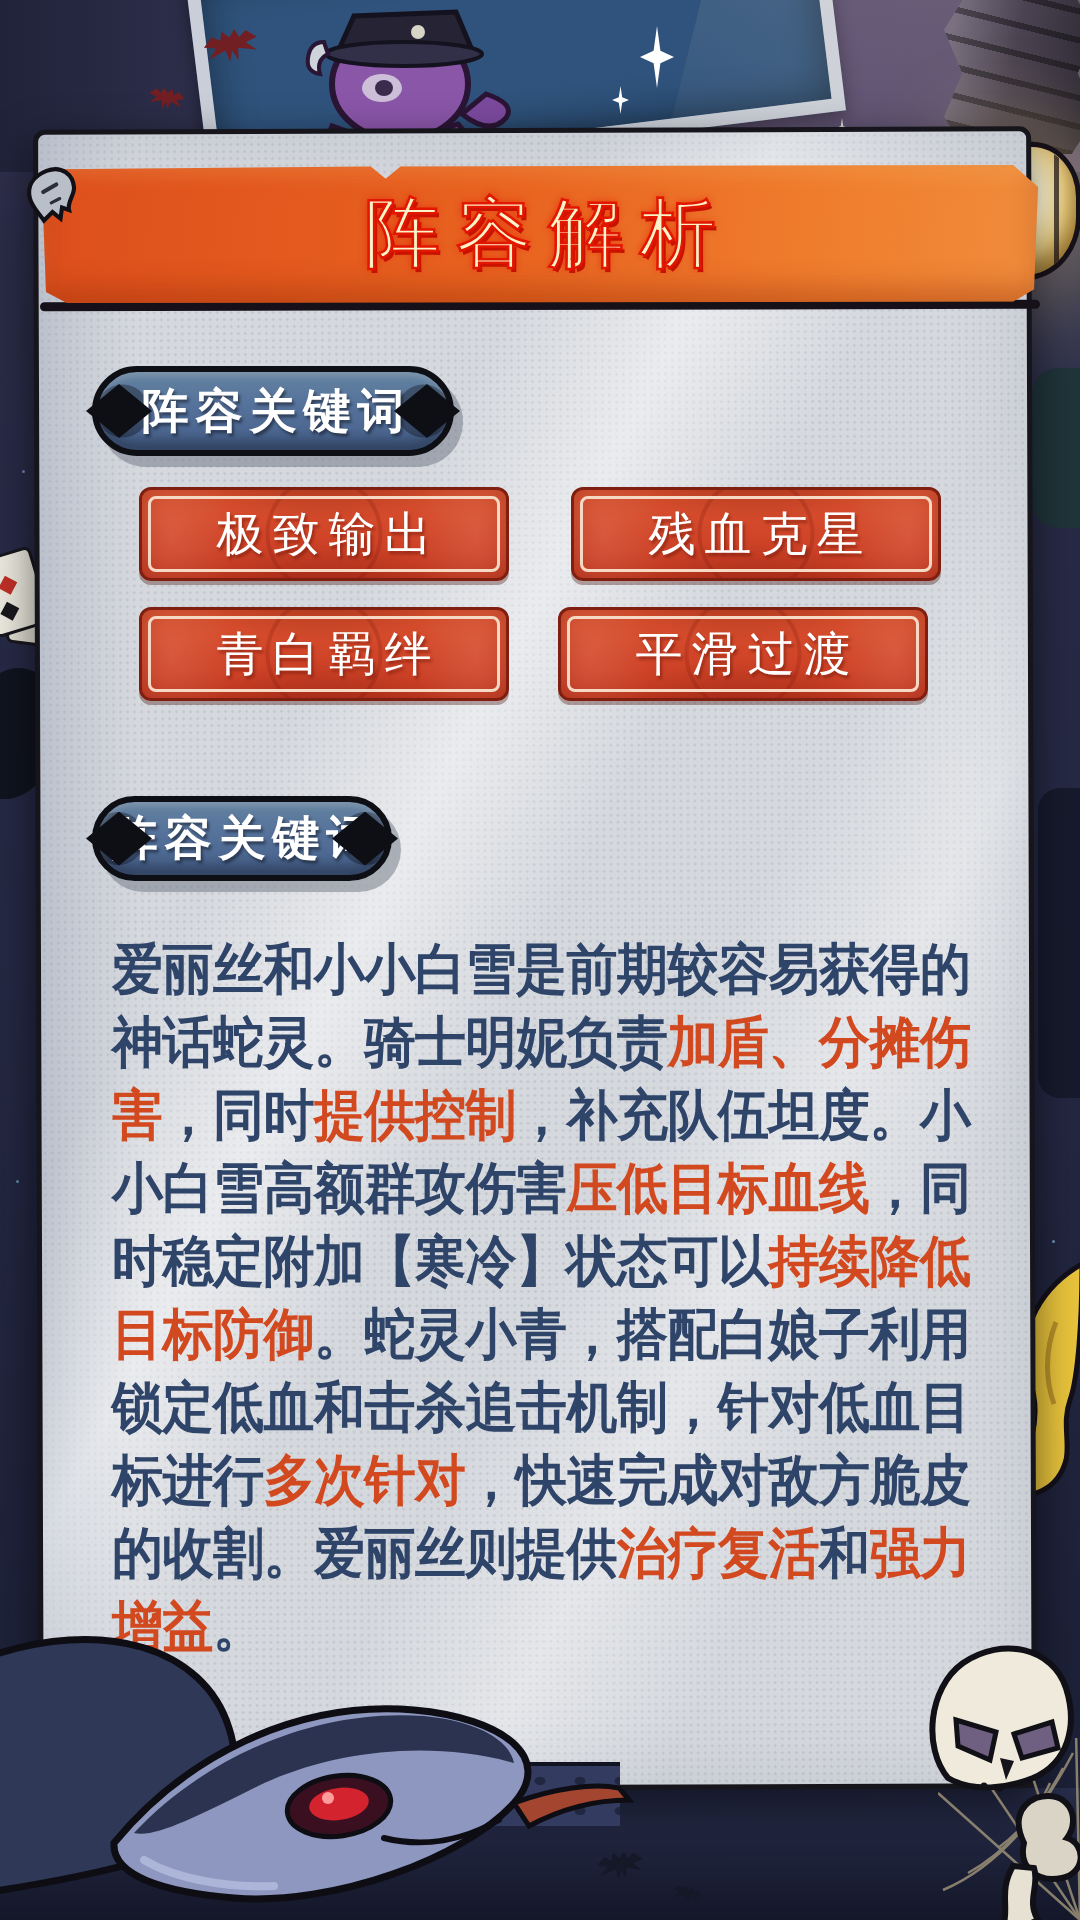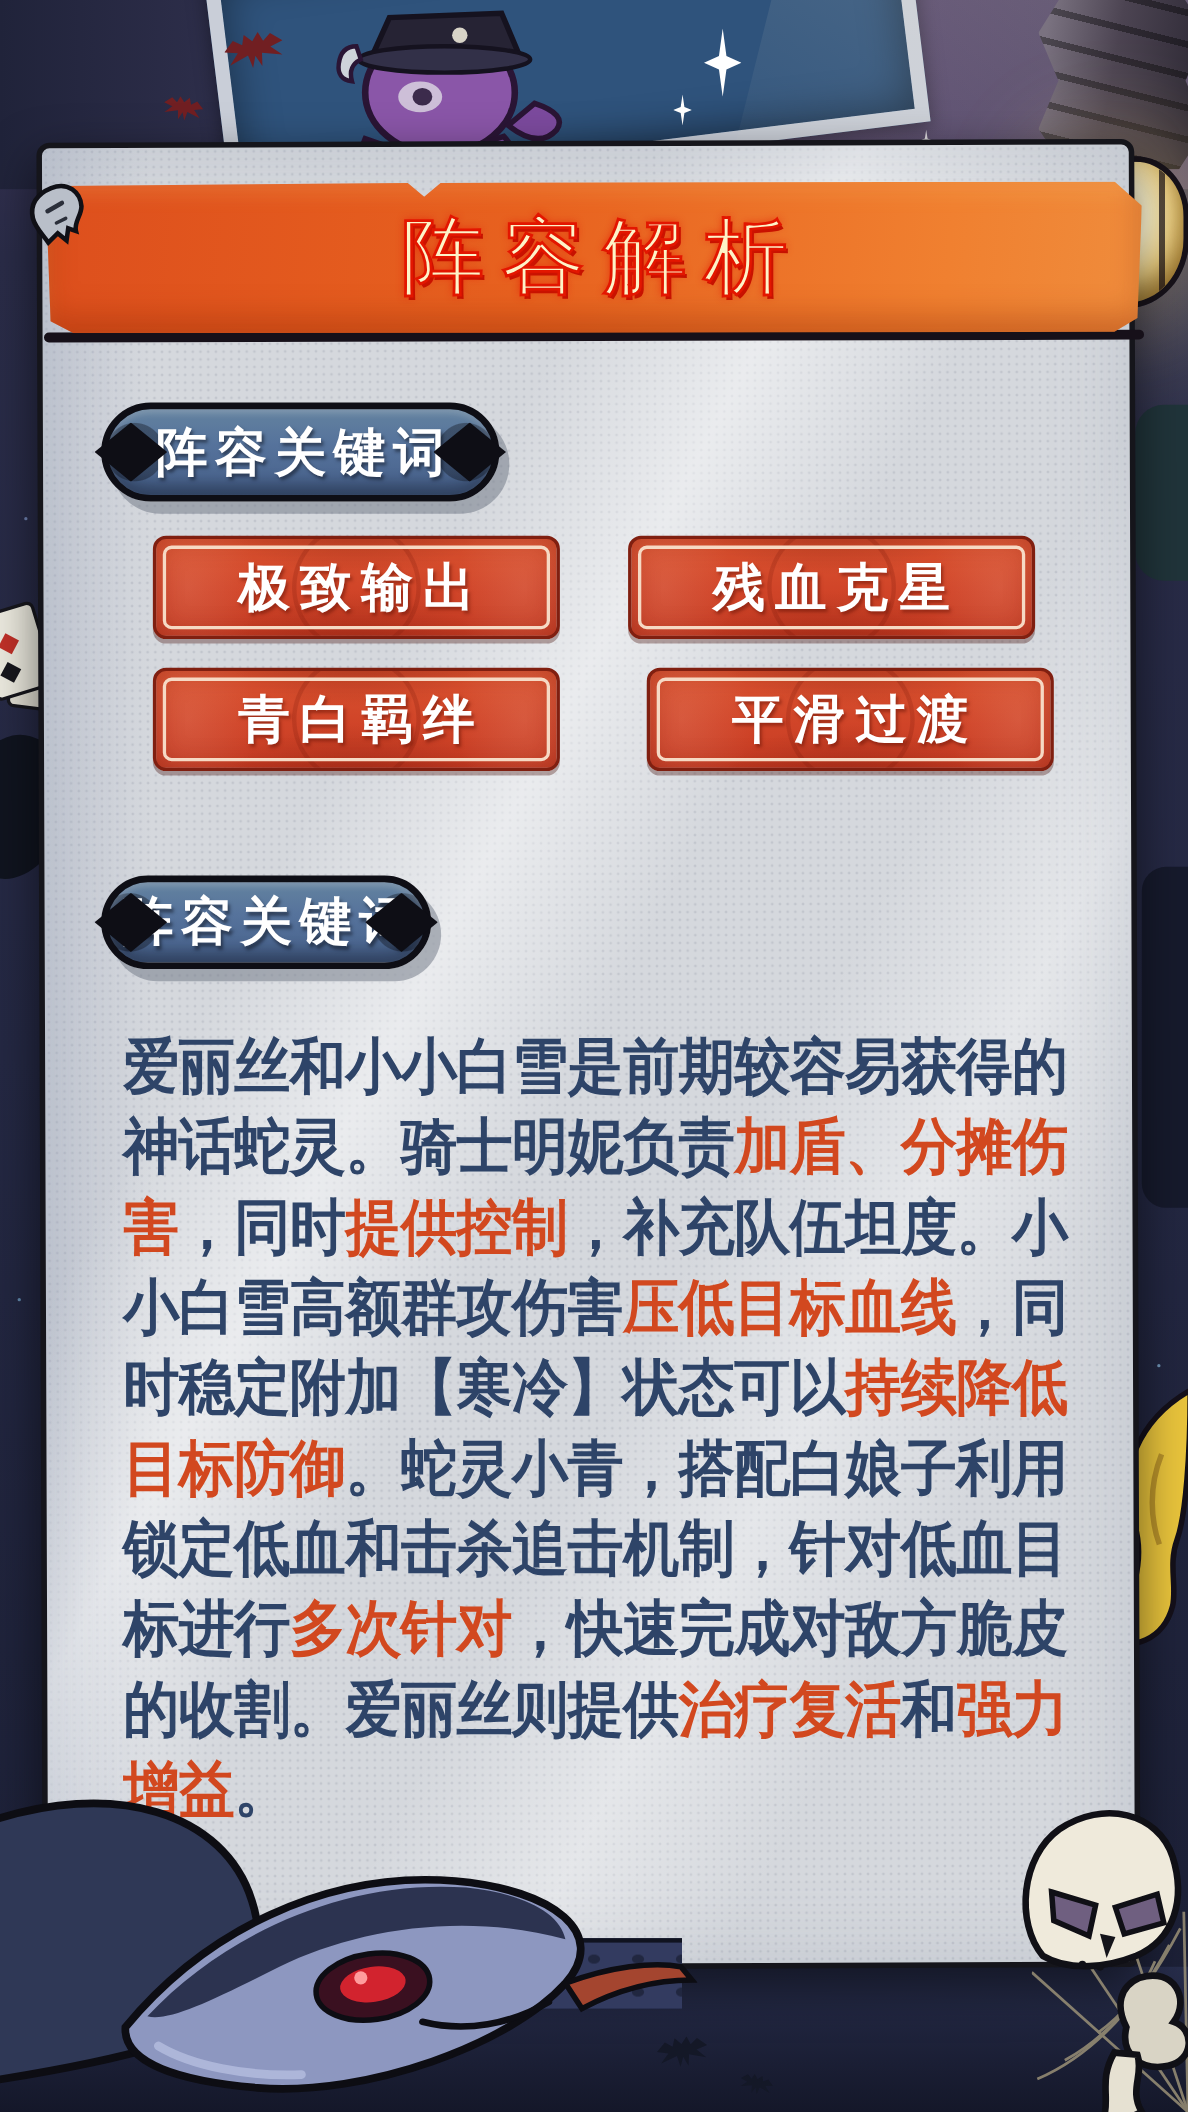--- a/index.html
+++ b/index.html
@@ -106,24 +106,24 @@
       radial-gradient(circle at 50% 50%,transparent 54px,rgba(120,22,8,.22) 55px 58px,transparent 59px),
       radial-gradient(ellipse 90px 120px at 8% 50%,rgba(248,200,180,.15),transparent 70%),
       radial-gradient(ellipse 90px 120px at 92% 50%,rgba(248,200,180,.15),transparent 70%),
       radial-gradient(ellipse 170px 80px at 50% 118%,rgba(110,18,6,.32),transparent 70%),
       radial-gradient(ellipse 170px 70px at 50% -18%,rgba(110,18,6,.3),transparent 70%),
       linear-gradient(180deg,#da5330 0%,var(--button-red,#d04428) 55%,#c63d24 100%);
     border:3px solid #801f10; border-radius:12px;
     box-shadow:0 4px 0 rgba(70,15,8,.35), inset 0 0 24px rgba(120,20,8,.35);
     display:flex; align-items:center; justify-content:center; }
   .kbtn::after{ content:""; position:absolute; inset:6px; border:3px solid var(--button-inner-stroke,rgba(249,224,205,.85)); border-radius:8px; }
-  .kbtn .txt{ position:relative; color:#fff; font-size:47px; font-weight:700; letter-spacing:9px;
+  .kbtn .txt{ position:relative; color:#fff; font-size:47px; font-weight:400; letter-spacing:9px;
     padding-left:9px; text-shadow:2px 3px 3px rgba(100,18,6,.5); white-space:nowrap; }
   .kbtn.k1{ left:139px; top:487px; } .kbtn.k2{ left:571px; top:487px; }
-  .kbtn.k3{ left:139px; top:607px;text-align:center; } .kbtn.k4{ left:588px; top:607px; }
+  .kbtn.k3{ left:139px; top:607px;text-align:center; } .kbtn.k4{ left:558px; top:607px; }
 
   
   .paragraph{ position:absolute; left:112px; top:930px; width:862px; }
   .tline{ height:73px; line-height:73px; font-size:51px; font-weight:700; letter-spacing:-.5px;
     white-space:nowrap; transform:scaleY(1.08); transform-origin:left top; }
   .tline .base{ color:var(--text-base,#2e4468); }
   .tline .hl{ color:var(--text-highlight,#d2481f); }
 
   
   .cloth{ position:absolute; left:0; top:1762px; width:620px; height:64px; background:#333b60;

